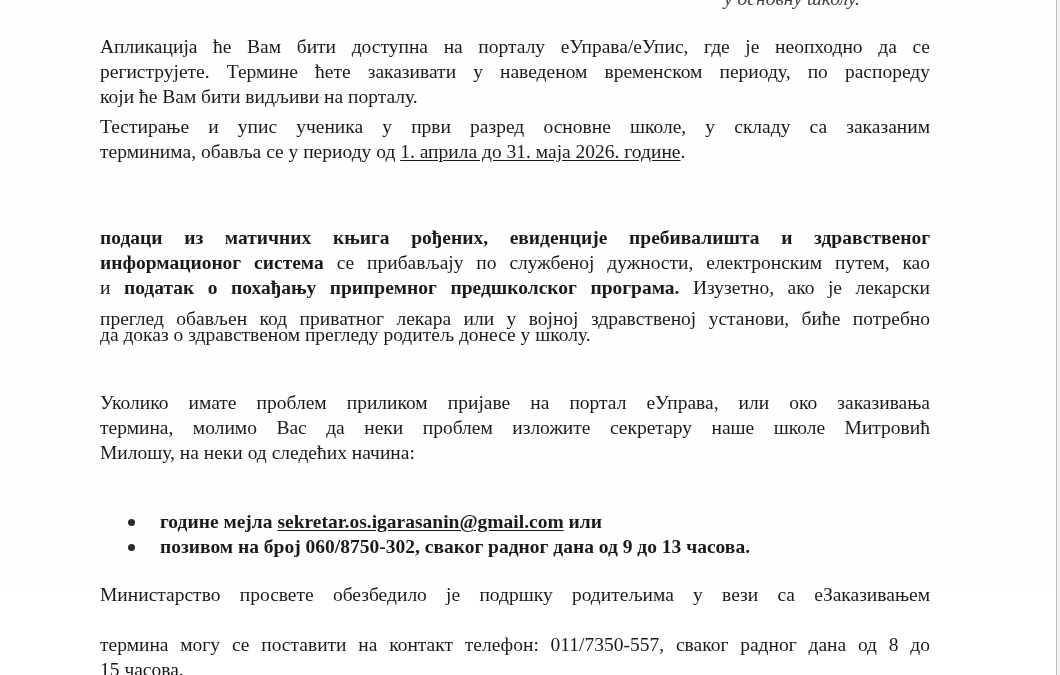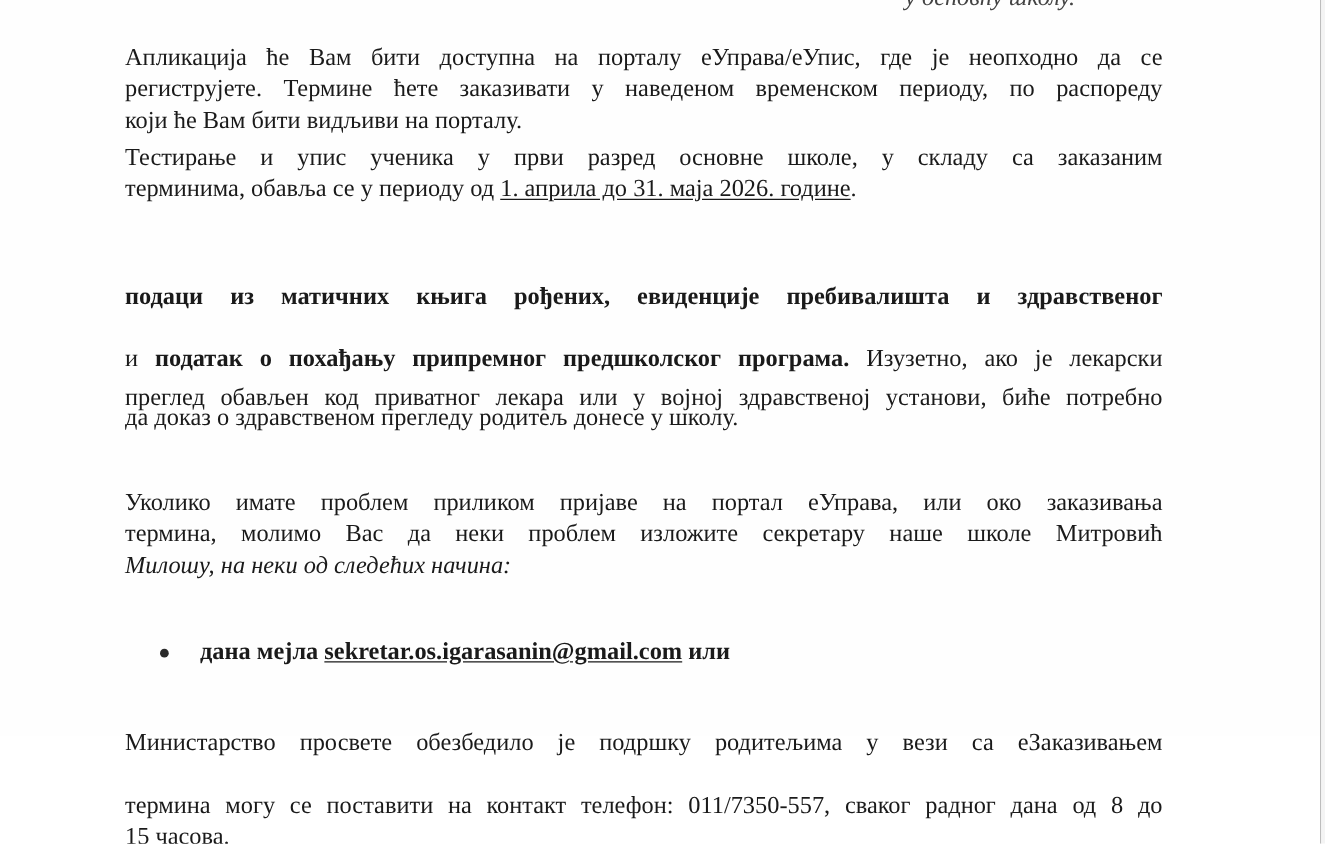--- a/index.html
+++ b/index.html
@@ -92,31 +92,36 @@
   <div class="line top-cut">у основну школу.</div>
 
   <div class="line" style="top:36px;">Апликација ће Вам бити доступна на порталу еУправа/еУпис, где је неопходно да се</div>
   <div class="line" style="top:61px;">региструјете. Термине ћете заказивати у наведеном временском периоду, по распореду</div>
   <div class="line last" style="top:86px;">који ће Вам бити видљиви на порталу.</div>
 
   <div class="line" style="top:116px;">Тестирање и упис ученика у први разред основне школе, у складу са заказаним</div>
   <div class="line last" style="top:141px;"><span>терминима, обавља се у периоду од </span><span class="u">1. априла до 31. маја 2026. године</span><span>.</span></div>
 
   <div class="line b" style="top:227px;">подаци из матичних књига рођених, евиденције пребивалишта и здравственог</div>
+  <div class="line" style="top:252px;"><span class="b">информационог система</span><span> се прибављају по службеној дужности, електронским путем, као</span></div>
   <div class="line" style="top:277px;"><span>и </span><span class="b">податак о похађању припремног предшколског програма.</span><span> Изузетно, ако је лекарски</span></div>
   <div class="line" style="top:308px;">преглед обављен код приватног лекара или у војној здравственој установи, биће потребно</div>
   <div class="line last" style="top:324px;">да доказ о здравственом прегледу родитељ донесе у школу.</div>
 
   <div class="line" style="top:392px;">Уколико имате проблем приликом пријаве на портал еУправа, или око заказивања</div>
   <div class="line" style="top:417px;">термина, молимо Вас да неки проблем изложите секретару наше школе Митровић</div>
-  <div class="line last" style="top:442px;font-style:italic;">Милошу, на неки од следећих начина:</div>
+  <div class="line last" style="top:442px;">Милошу, на неки од следећих начина:</div>
 
   <div class="bullet-line" style="top:511px;">
     <span class="bullet"></span>
-    <span class="bullet-text"><span>дана мејла </span><span class="u">sekretar.os.igarasanin@gmail.com</span><span> или</span></span>
+    <span class="bullet-text"><span>године мејла </span><span class="u">sekretar.os.igarasanin@gmail.com</span><span> или</span></span>
+  </div>
+  <div class="bullet-line" style="top:536px;">
+    <span class="bullet"></span>
+    <span class="bullet-text">позивом на број 060/8750-302,  сваког радног дана од 9 до 13 часова.</span>
   </div>
 
   <div class="line" style="top:584px;">Министарство просвете обезбедило је подршку родитељима у вези са еЗаказивањем</div>
   <div class="line" style="top:634px;">термина могу се поставити на контакт телефон: 011/7350-557, сваког радног дана од 8 до</div>
   <div class="line last" style="top:659px;">15 часова.</div>
 </div>
 
 <div class="page-edge"></div>
 <div class="page-edge-fade"></div>
 

